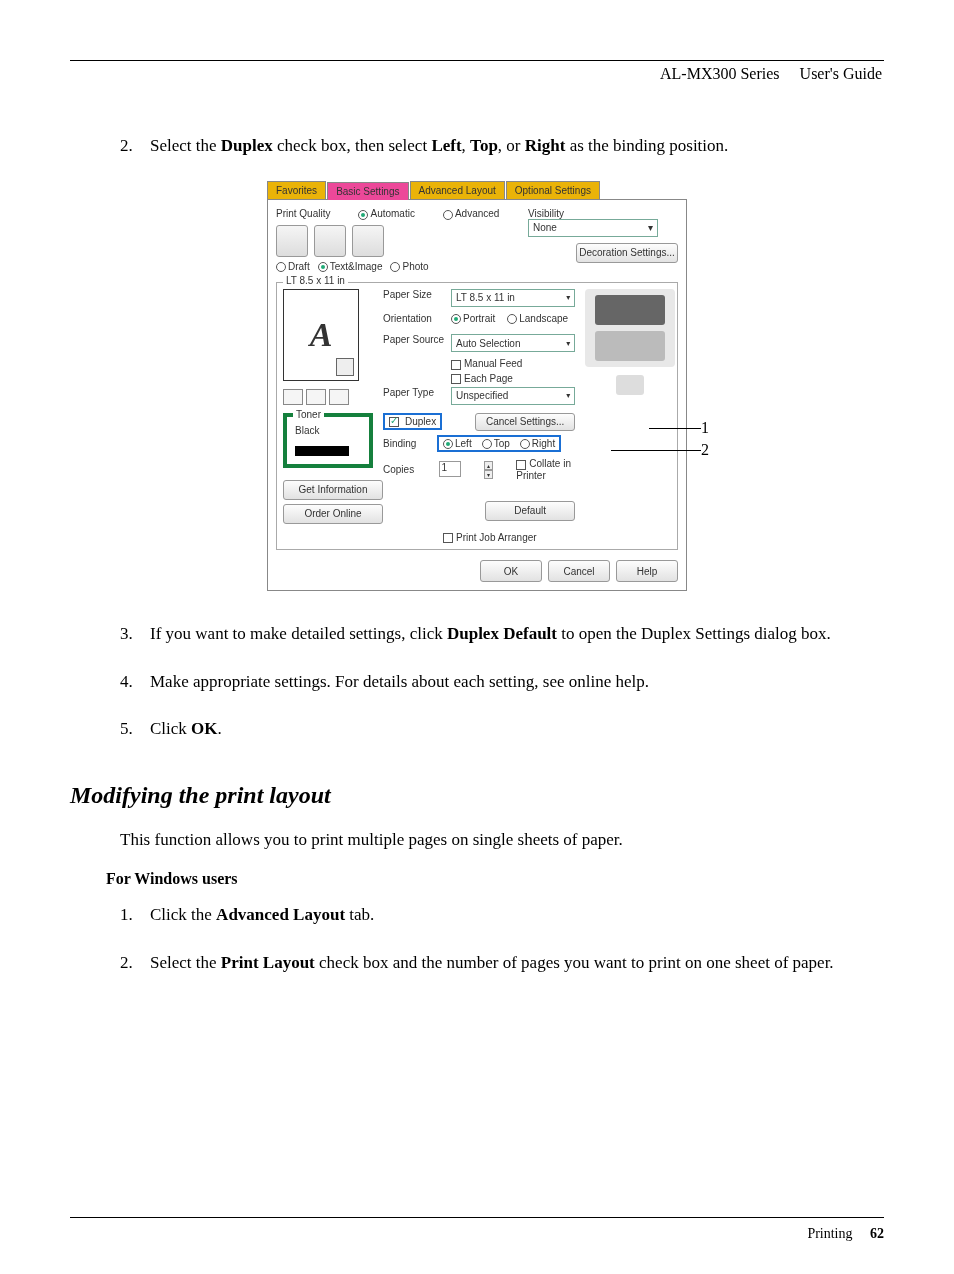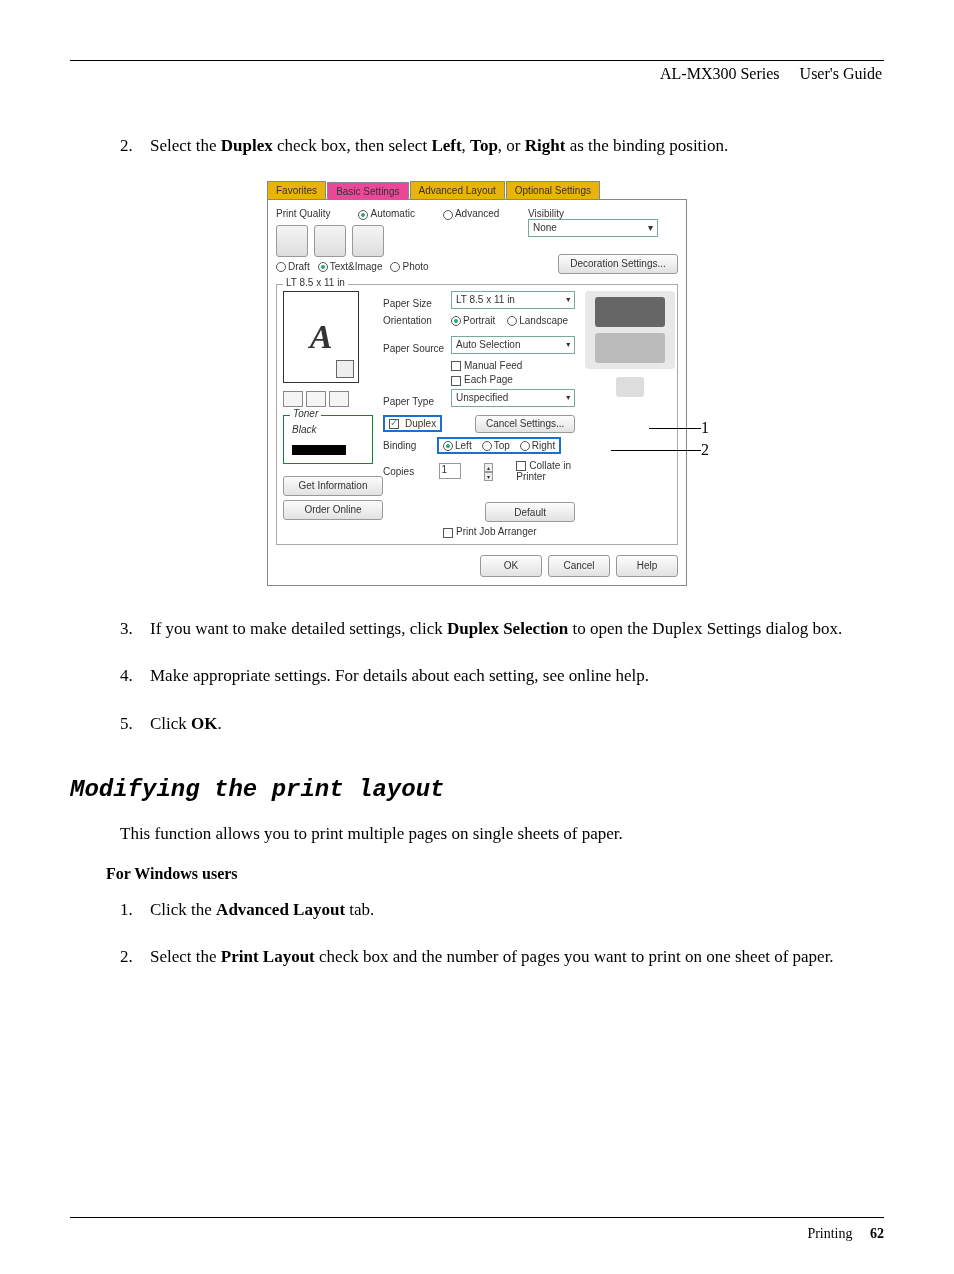--- a/index.html
+++ b/index.html
@@ -93,22 +93,22 @@
     .vis-label { font-size: 10px; }
     .vis-select {
       width: 130px; height: 18px;
       border: 1px solid #7a9;
       background: #fff;
       font-size: 10px;
       padding: 1px 4px;
       display: flex; align-items: center; justify-content: space-between;
     }
     .deco-btn {
-      margin-top: 17px;
-      width: 120px; height: 20px;
+      margin-top: 6px;
+      width: 102px; height: 20px;
       border: 1px solid #999;
       background: linear-gradient(#fdfdfd, #e2e2e2);
       border-radius: 3px;
       font-size: 10px;
       display: flex; align-items: center; justify-content: center;
       float: right;
     }
     .paper-section {
       border: 1px solid #aaa;
       margin-top: 10px;
@@ -143,21 +143,21 @@
       width:16px;height:16px;
       border:1px solid #666;
       background:#eee;
     }
     .tray-icons { display: flex; gap: 3px; }
     .tray-icon {
       width: 20px; height: 16px;
       border: 1px solid #888;
       background: #f5f5f5;
     }
-    .srow { display: flex; align-items: flex-end; margin-bottom: 6px; gap: 6px; }
+    .srow { display: flex; align-items: flex-start; margin-bottom: 6px; gap: 6px; }
     .slabel { width: 62px; }
     .sselect {
       flex: 1; max-width: 130px;
       height: 18px;
       border: 1px solid #7a9;
       background: #fff;
       display: flex; align-items: center; justify-content: space-between;
       padding: 0 4px;
       font-size: 10px;
     }
@@ -192,26 +192,25 @@
       height:30px;
       background:#bbb;
       border-radius:3px;
     }
     .toner-icon {
       width: 28px; height: 20px;
       background: #ddd;
       border-radius: 3px;
     }
     .toner-section {
-      border: 1px solid #15803d;
+      border: 4px solid #15803d;
       margin-top: 8px;
       padding: 8px;
       position: relative;
       width: 90px;
-      font-style: italic;
     }
     .toner-legend {
       position: absolute;
       top: -8px; left: 6px;
       background: #fff;
       padding: 0 3px;
       font-size: 10px;
     }
     .toner-bar {
       width: 54px; height: 10px;
@@ -270,21 +269,21 @@
       width: 100px;
     }
     .side-btn {
       height: 20px;
       border: 1px solid #999;
       background: linear-gradient(#fdfdfd, #e2e2e2);
       border-radius: 3px;
       font-size: 10px;
       display: flex; align-items: center; justify-content: center;
     }
-    .pja-check { font-size: 10px; margin-top: 4px; margin-left: 60px; }
+    .pja-check { font-size: 10px; margin-top: 11px; margin-left: 60px; }
     .dialog-footer {
       display: flex;
       justify-content: flex-end;
       gap: 6px;
       padding: 10px 0 0 0;
     }
     .dlg-btn {
       width: 62px; height: 22px;
       border: 1px solid #999;
       background: linear-gradient(#fdfdfd, #e2e2e2);
@@ -297,21 +296,21 @@
       font-family: Georgia, serif;
       font-size: 16px;
       color: #000;
     }
     .callout-line {
       position: absolute;
       height: 1px;
       background: #000;
     }
     .section-heading {
-      font-family: Liberation Mono, monospace;
+      font-family: Liberation Serif, serif;
       font-weight: bold;
       font-style: italic;
       font-size: 24px;
       margin: 40px 0 18px 0;
     }
     .body-para {
       font-size: 17px;
       margin-left: 50px;
       margin-bottom: 18px;
       line-height: 1.5;
@@ -501,21 +500,21 @@
       <div class="callout-line" style="right:-14px; top:247px; width:52px"></div>
       <span class="callout" style="right:-22px; top:260px">2</span>
       <div class="callout-line" style="right:-14px; top:269px; width:90px"></div>
     </div>
   </div>
 
   <ol class="step-list">
     <li>
       <span class="step-num">3.</span>
       <span class="step-text">
-        <span>If you want to make detailed settings, click </span><b>Duplex Selection</b><span> to open the Duplex Settings dialog box.</span>
+        <span>If you want to make detailed settings, click </span><b>Duplex Default</b><span> to open the Duplex Settings dialog box.</span>
       </span>
     </li>
     <li>
       <span class="step-num">4.</span>
       <span class="step-text">Make appropriate settings. For details about each setting, see online help.</span>
     </li>
     <li>
       <span class="step-num">5.</span>
       <span class="step-text">
         <span>Click </span><b>OK</b><span>.</span>

